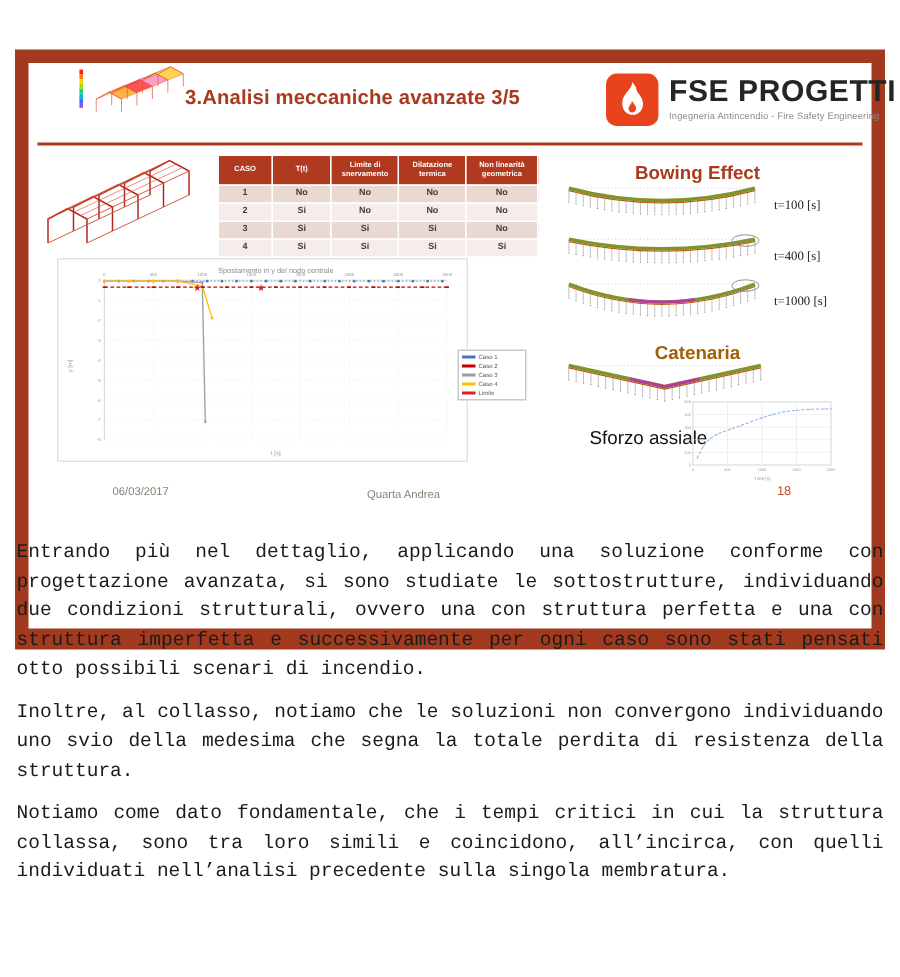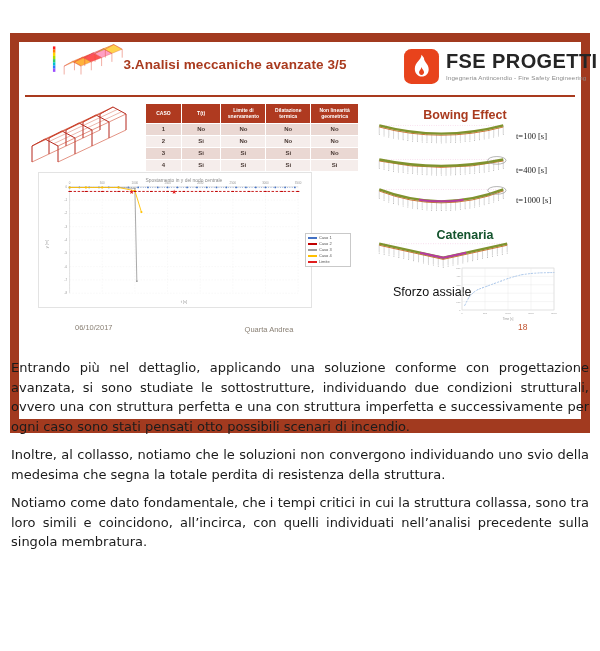--- a/index.html
+++ b/index.html
@@ -40,34 +40,34 @@
   .lg-row{display:flex;align-items:center;gap:2px;}
   .lg-bar{width:9px;height:2px;flex:0 0 auto;}
   .lg-txt{font-size:4px;color:#555;line-height:1.1;white-space:nowrap;}
 
   .bowing-title{position:absolute;left:370px;top:66px;width:152px;text-align:center;
     font-size:12.5px;font-weight:bold;color:#A93A1E;}
   .beam-row{position:absolute;left:356px;display:flex;align-items:center;font-family:Liberation Serif, serif;}
   .beam-row svg{display:block;}
   .beam-label{font-size:8.5px;color:#1a1a1a;margin-left:3px;white-space:nowrap;}
   .catenaria-title{position:absolute;left:370px;top:186px;width:152px;text-align:center;
-    font-size:12.5px;font-weight:bold;color:#14532d;}
+    font-size:12.5px;font-weight:bold;color:#a16207;}
   .sforzo-label{position:absolute;left:374px;top:243px;font-size:12.5px;color:#111;}
   .sforzo-box{position:absolute;left:429px;top:220px;width:112px;height:62px;}
 
   .footer-date{position:absolute;left:56px;top:281px;font-size:7.5px;color:#8a8075;}
   .footer-author{position:absolute;left:160px;top:283px;width:180px;text-align:center;
     font-size:7.5px;color:#8a8075;}
   .footer-page{position:absolute;left:499px;top:280px;font-size:8.5px;color:#C0522E;}
 
   
   .body-text{position:absolute;left:11px;top:358px;width:578px;
     font-family:"DejaVu Sans",sans-serif;font-size:13px;line-height:19.5px;
     color:#1b1b1b;text-align:justify;}
-  .body-text p{margin:0 0 9px 0;}
+  .body-text p{margin:0 0 9px 0;font-family:Liberation Mono, monospace;}
 </style>
 </head>
 <body>
 
 <div class="slide-frame">
 
   <svg class="hdr-model" id="color-model" viewBox="0 0 78 50">
       <polygon points="13,24 22,19 33,14.5 24,19.5" fill="#ffe04d" stroke="#e0503a" stroke-width="0.3"></polygon>
       <polygon points="22,19 31,24 42,19.5 33,14.5" fill="#ffb23d" stroke="#e0503a" stroke-width="0.3"></polygon>
       <polygon points="24,19.5 33,14.5 44,10 35,15" fill="#ff8a4d" stroke="#e0503a" stroke-width="0.3"></polygon>
@@ -598,21 +598,21 @@
           <circle cx="66.9" cy="14.399999999999999" r="0.45" fill="#8fb4e3"></circle>
           <circle cx="73.80000000000001" cy="12.719999999999999" r="0.45" fill="#8fb4e3"></circle>
           <circle cx="83" cy="11.46" r="0.45" fill="#8fb4e3"></circle>
           <circle cx="92.2" cy="10.872" r="0.45" fill="#8fb4e3"></circle>
           <circle cx="101.39999999999999" cy="10.619999999999997" r="0.45" fill="#8fb4e3"></circle>
           <circle cx="106" cy="10.536000000000001" r="0.45" fill="#8fb4e3"></circle>
         </g>
     </svg>
   </div>
 
-  <span class="footer-date">06/10/2017</span>
+  <span class="footer-date">06/03/2017</span>
   <span class="footer-author">Quarta Andrea</span>
   <span class="footer-page">18</span>
 </div>
 
 <div class="body-text">
   <p>Entrando più nel dettaglio, applicando una soluzione conforme con progettazione avanzata, si sono studiate le sottostrutture, individuando due condizioni strutturali, ovvero una con struttura perfetta e una con struttura imperfetta e successivamente per ogni caso sono stati pensati otto possibili scenari di incendio.</p>
   <p>Inoltre, al collasso, notiamo che le soluzioni non convergono individuando uno svio della medesima che segna la totale perdita di resistenza della struttura.</p>
   <p>Notiamo come dato fondamentale, che i tempi critici in cui la struttura collassa, sono tra loro simili e coincidono, all’incirca, con quelli individuati nell’analisi precedente sulla singola membratura.</p>
 </div>
 

